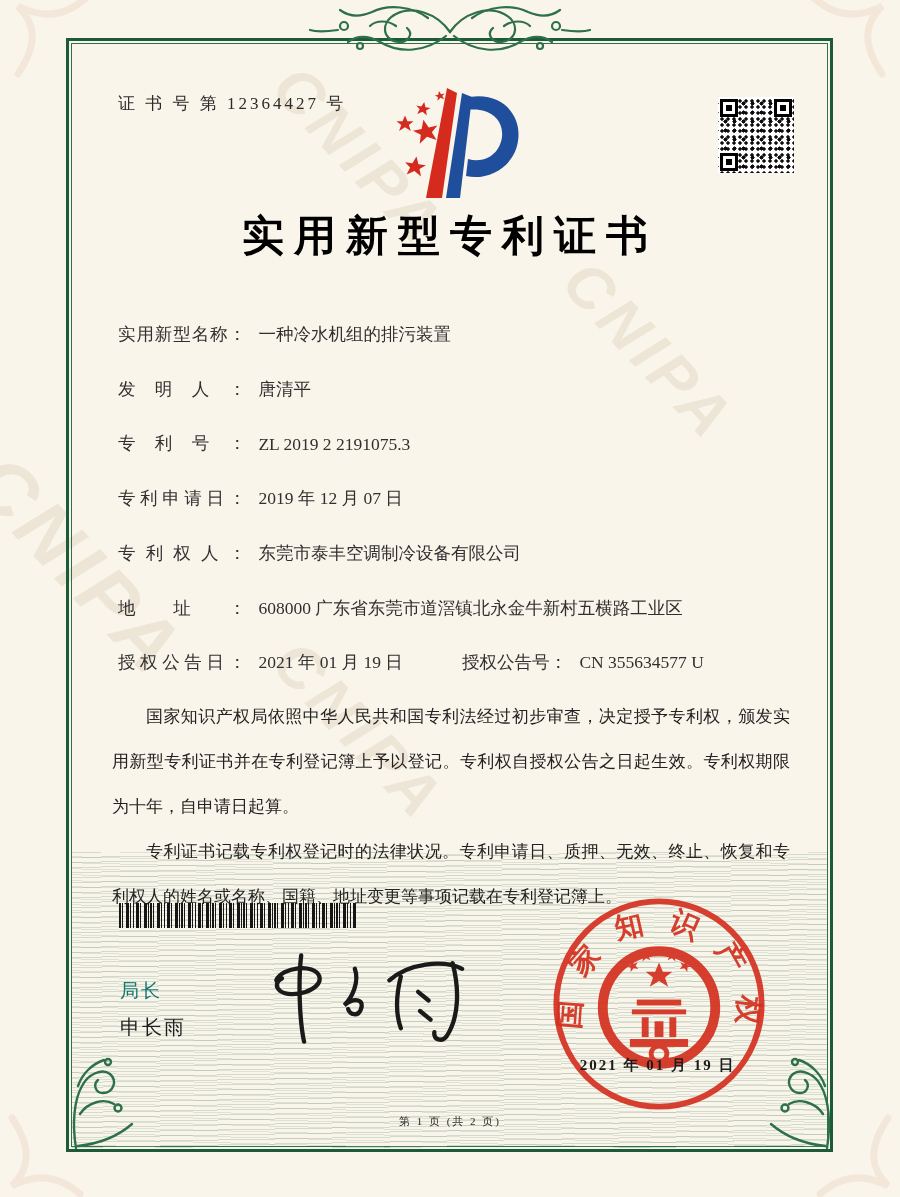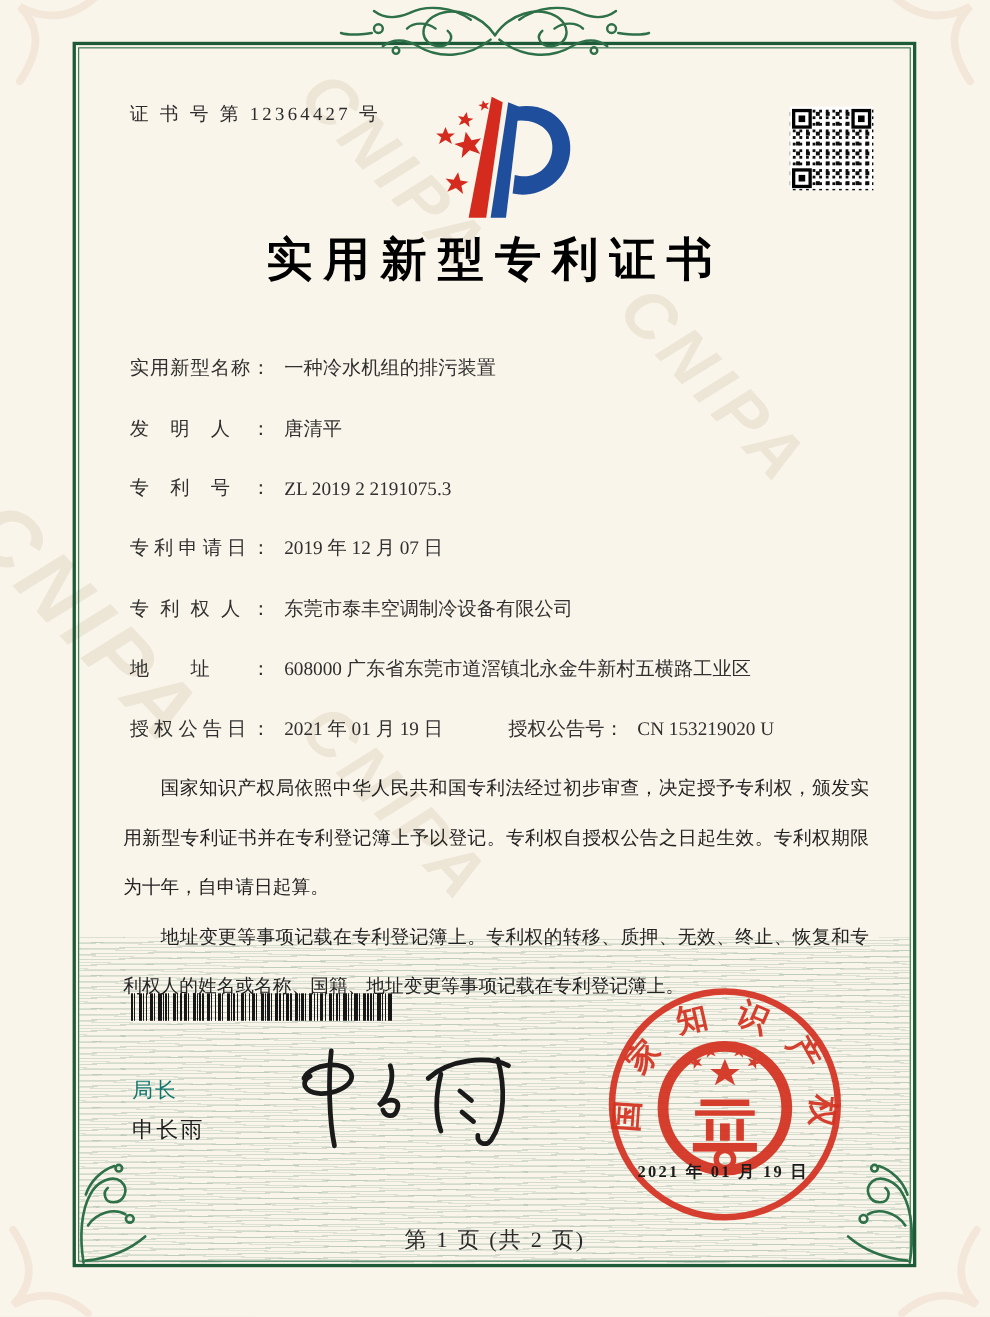--- a/index.html
+++ b/index.html
@@ -113,21 +113,21 @@
   .signature{position:absolute;left:245px;top:942px;z-index:2;}
   
   .seal{position:absolute;left:548px;top:893px;z-index:2;}
   .seal-date{
     position:absolute;left:550px;top:1056px;width:215px;z-index:3;
     text-align:center;font-size:15px;color:#1c1c1c;letter-spacing:2px;font-weight:bold;
   }
   
   .page-info{
     position:absolute;left:0;top:1114px;width:900px;z-index:2;
-    text-align:center;font-size:20px;color:#2a2a2a;letter-spacing:2px;
+    text-align:center;font-size:11px;color:#2a2a2a;letter-spacing:2px;
   }
   .footer-note{
     position:absolute;left:0;top:1163px;width:900px;z-index:2;
     text-align:center;font-size:16.5px;color:#222;letter-spacing:3px;
   }
 </style>
 </head>
 <body>
 
 <div class="page">
@@ -255,27 +255,27 @@
   </div>
   <div class="field-row fr6">
     <span class="field-label">地址：</span>
     <span class="field-value">608000 广东省东莞市道滘镇北永金牛新村五横路工业区</span>
   </div>
   <div class="field-row fr7">
     <span class="field-label">授权公告日：</span>
     <span class="field-value">2021 年 01 月 19 日</span>
     <span class="field-group2">
       <span class="field-label2">授权公告号：</span>
-      <span class="field-value">CN 153219020 U</span>
+      <span class="field-value">CN 355634577 U</span>
     </span>
   </div>
 
   <div class="body-text">
     <p>国家知识产权局依照中华人民共和国专利法经过初步审查，决定授予专利权，颁发实用新型专利证书并在专利登记簿上予以登记。专利权自授权公告之日起生效。专利权期限为十年，自申请日起算。</p>
-    <p>地址变更等事项记载在专利登记簿上。专利权的转移、质押、无效、终止、恢复和专利权人的姓名或名称、国籍、地址变更等事项记载在专利登记簿上。</p>
+    <p>专利证书记载专利权登记时的法律状况。专利申请日、质押、无效、终止、恢复和专利权人的姓名或名称、国籍、地址变更等事项记载在专利登记簿上。</p>
   </div>
 
   <div class="barcode"></div>
 
   <div class="director-title">局长</div>
   <div class="director-name">申长雨</div>
   <div class="signature">
     <svg width="235" height="115" viewBox="0 0 240 120">
       <g fill="none" stroke="#1a1a1a" stroke-width="4.5" stroke-linecap="round">
 

